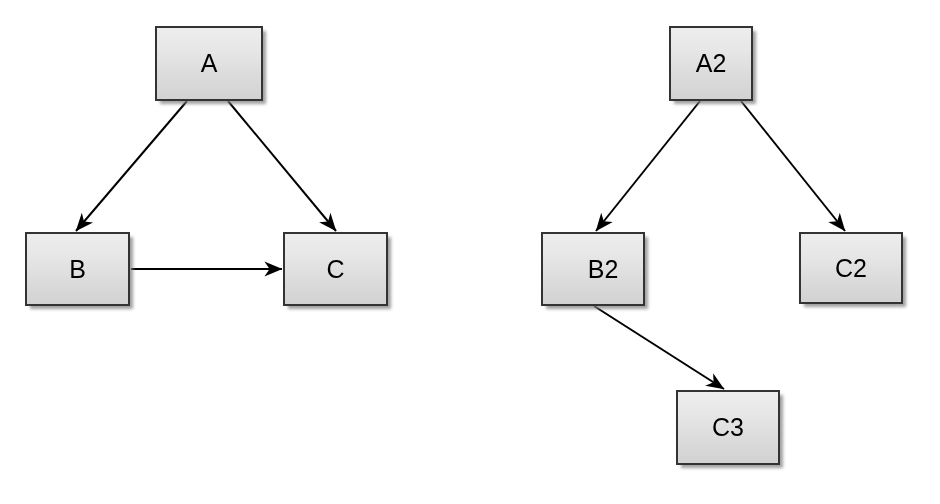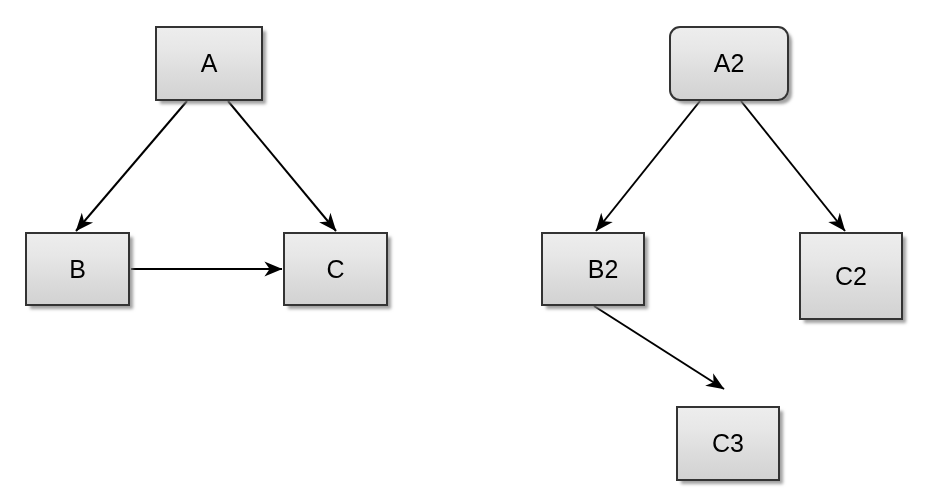--- a/index.html
+++ b/index.html
@@ -73,29 +73,29 @@
   </div>
 
   <div class="node" style="left: 25px; top: 232px; width: 105px; height: 74px;">
     <span class="node-label">B</span>
   </div>
 
   <div class="node" style="left: 283px; top: 232px; width: 105px; height: 74px;">
     <span class="node-label">C</span>
   </div>
 
-  <div class="node" style="left: 669px; top: 26px; width: 120px; height: 75px; border-radius: 11px;">
+  <div class="node" style="left: 669px; top: 26px; width: 84px; height: 75px;">
     <span class="node-label">A2</span>
   </div>
 
   <div class="node" style="left: 541px; top: 232px; width: 104px; height: 74px; padding-left: 20px;">
     <span class="node-label">B2</span>
   </div>
 
-  <div class="node" style="left: 799px; top: 232px; width: 104px; height: 88px;">
+  <div class="node" style="left: 799px; top: 232px; width: 104px; height: 72px;">
     <span class="node-label">C2</span>
   </div>
 
-  <div class="node" style="left: 676px; top: 406px; width: 104px; height: 75px;">
+  <div class="node" style="left: 676px; top: 390px; width: 104px; height: 75px;">
     <span class="node-label">C3</span>
   </div>
 
 </div>
 
 </body></html>

